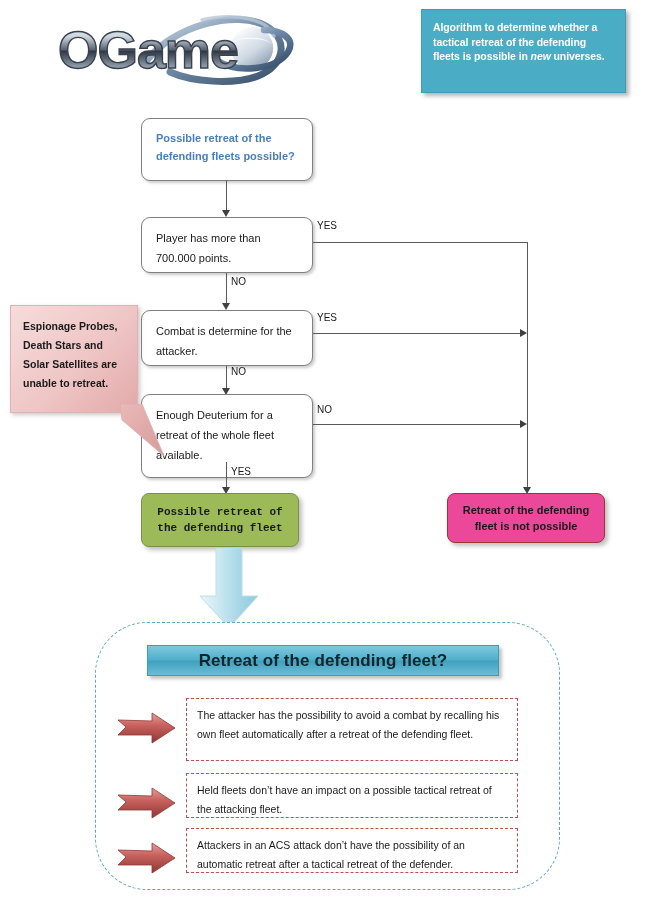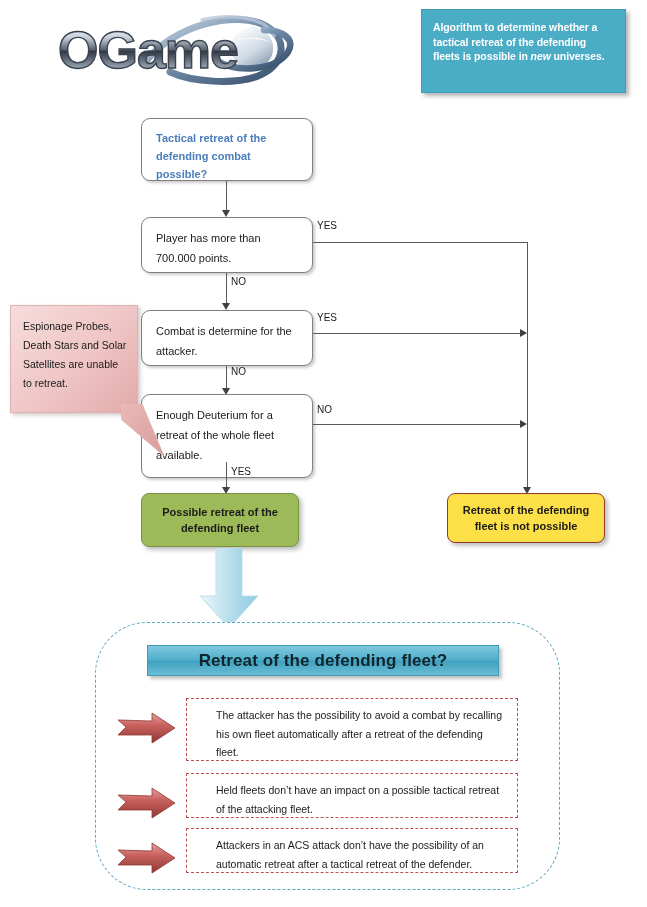--- a/index.html
+++ b/index.html
@@ -91,21 +91,21 @@
     text-align: center;
   }
   .resultbox .rb-text {
     font-size: 11px;
     font-weight: bold;
     color: #1a1a1a;
     line-height: 16px;
     padding: 0 10px;
   }
   #box-possible { background: #9CBB58; border-color: #7B9142; }
-  #box-impossible { background: #fde047; border-color: #953735; }
+  #box-impossible { background: #ec4899; border-color: #953735; }
 
   
   .vline {
     position: absolute;
     width: 1px;
     background: #595959;
   }
   .hline {
     position: absolute;
     height: 1px;
@@ -137,20 +137,21 @@
     position: absolute;
     left: 10px;
     top: 305px;
     width: 128px;
     height: 108px;
     box-sizing: border-box;
     background: linear-gradient(135deg, #F6DCDC 0%, #EFC5C5 55%, #E2A9A9 100%);
     border: 1px solid #DFB3B3;
     box-shadow: 2px 2px 4px rgba(150,130,130,0.45);
     padding: 11px 10px 0 12px;
+    font-weight: bold;
   }
   #callout .co-text {
     font-size: 10.5px;
     color: #1a1a1a;
     line-height: 19px;
   }
   #callout-tail {
     position: absolute;
     left: 120px;
     top: 404px;
@@ -218,21 +219,20 @@
     width: 332px;
     box-sizing: border-box;
     border: 1.3px dashed #C0504D;
     background: #ffffff;
     padding: 7px 9px 7px 10px;
   }
   .bullet-box .bl-text {
     font-size: 10.5px;
     color: #1a1a1a;
     line-height: 18.5px;
-    margin-left: 19px;
   }
 </style>
 </head>
 <body>
 
 <div id="canvas">
 
   <div id="logo-wrap">
     <svg width="250" height="82" viewBox="0 0 250 82" xmlns="http://www.w3.org/2000/svg">
       <defs>
@@ -269,21 +269,21 @@
     </svg>
   </div>
 
   <div id="intro-note">
     <div class="note-text">
       <span>Algorithm to determine whether a tactical retreat of the defending fleets is possible in </span><span class="ital">new</span><span> universes.</span>
     </div>
   </div>
 
   <div class="flowbox" id="box-start" style="left:141px; top:118px; width:172px; height:63px;">
-    <div class="bx-text">Tactical retreat of the defending combat possible?</div>
+    <div class="bx-text">Possible retreat of the defending fleets possible?</div>
   </div>
 
   <div class="vline" style="left:226px; top:181px; height:32px;"></div>
   <div class="arrowhead-down" style="left:221.5px; top:210px;"></div>
 
   <div class="flowbox" id="box-points" style="left:141px; top:217px; width:172px; height:56px;">
     <div class="bx-text">Player has more than 700.000 points.</div>
   </div>
   <div class="hline" style="left:313px; top:242px; width:214px;"></div>
   <div class="edge-label" style="left:317px; top:220px;">YES</div>
@@ -307,21 +307,21 @@
   <div class="hline" style="left:313px; top:424px; width:210px;"></div>
   <div class="arrowhead-right" style="left:520px; top:419.5px;"></div>
   <div class="edge-label" style="left:317px; top:404px;">NO</div>
   <div class="vline" style="left:226px; top:462px; height:28px;"></div>
   <div class="edge-label" style="left:231px; top:466px;">YES</div>
   <div class="arrowhead-down" style="left:221.5px; top:487px;"></div>
 
   <div class="vline" style="left:527px; top:242px; height:248px;"></div>
   <div class="arrowhead-down" style="left:522.5px; top:487px;"></div>
 
-  <div class="resultbox" id="box-possible" style="left:141px; top:493px; width:158px; height:54px;">
+  <div class="resultbox" id="box-possible" style="left:141px; top:493px; width:158px; height:54px;font-family:Liberation Mono, monospace;">
     <div class="rb-text">Possible retreat of the defending fleet</div>
   </div>
 
   <div class="resultbox" id="box-impossible" style="left:447px; top:493px; width:158px; height:50px;">
     <div class="rb-text">Retreat of the defending fleet is not possible</div>
   </div>
 
   <div id="callout">
     <div class="co-text">Espionage Probes, Death Stars and Solar Satellites are unable to retreat.</div>
   </div>

